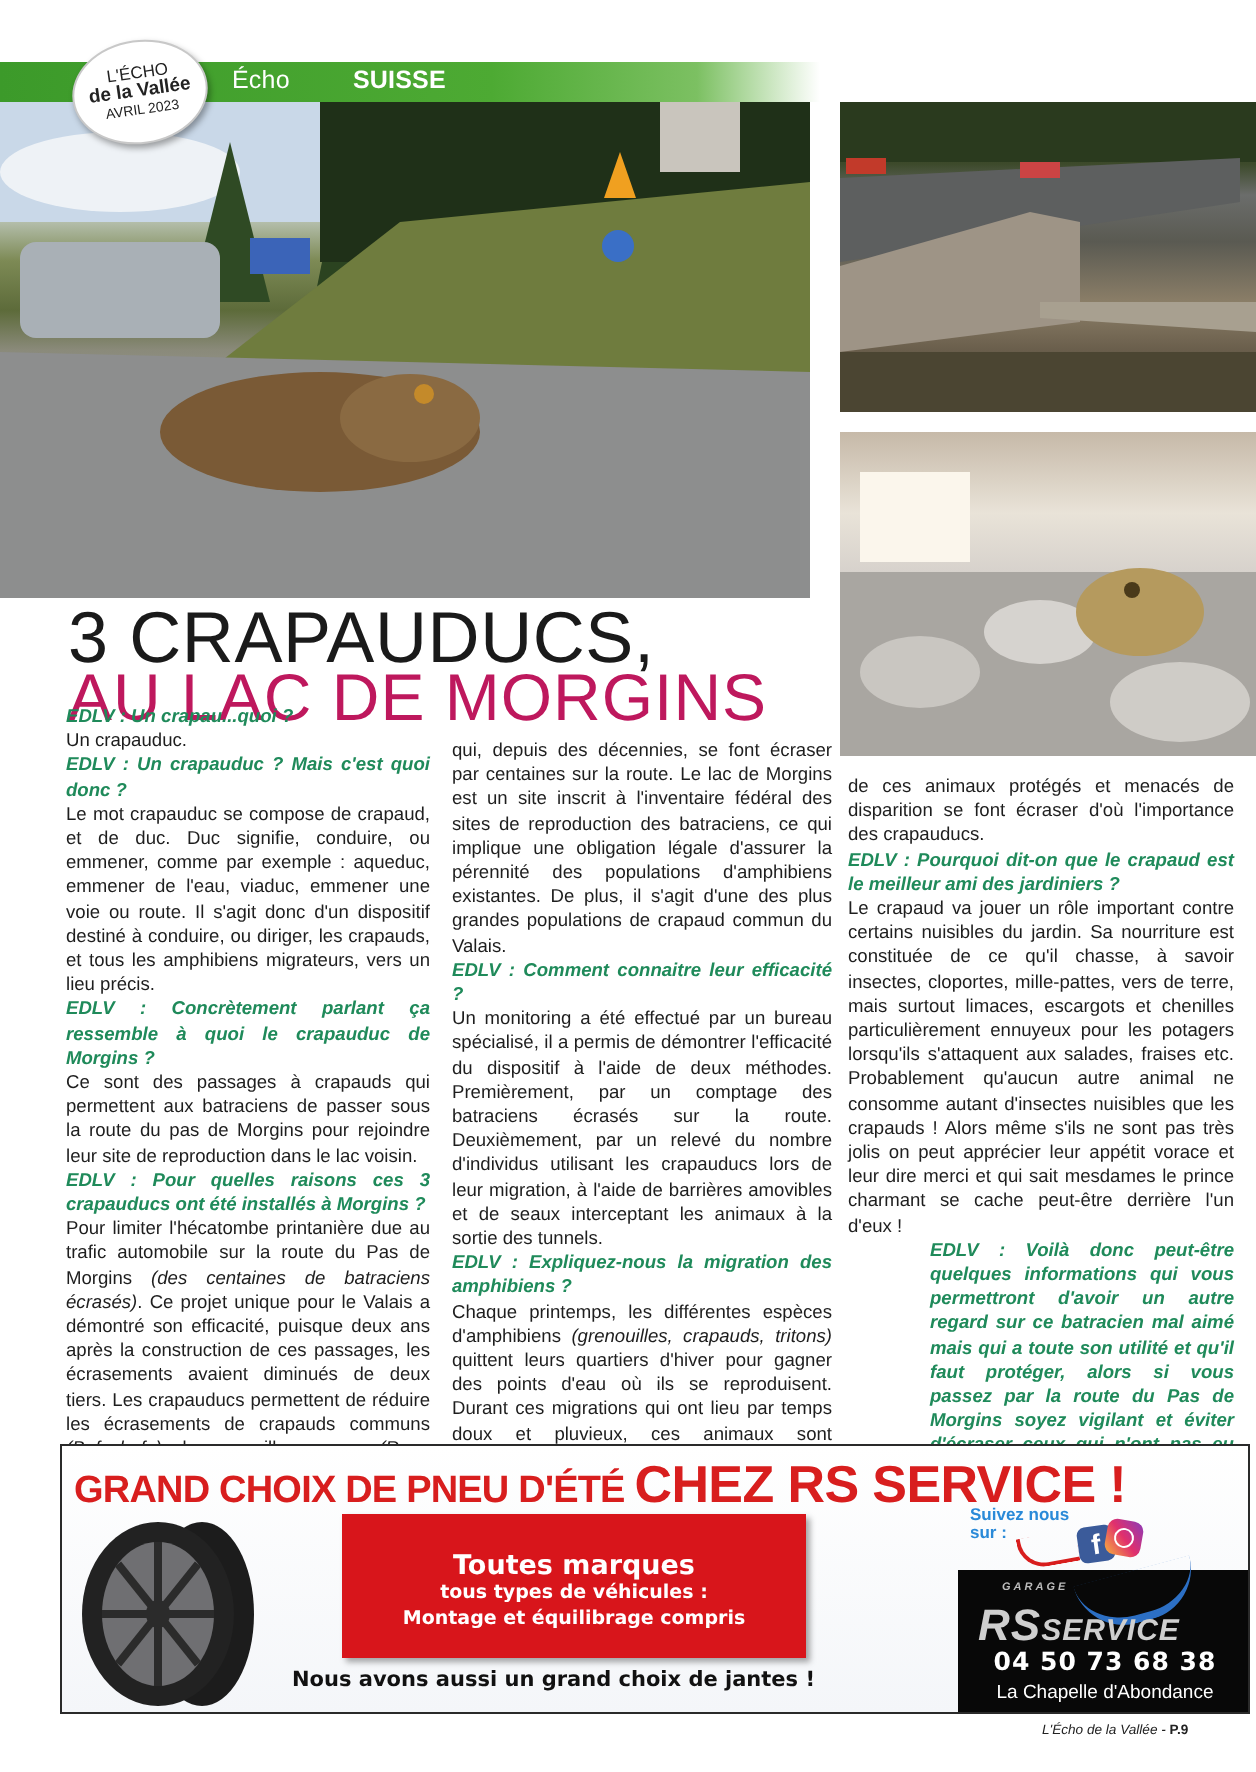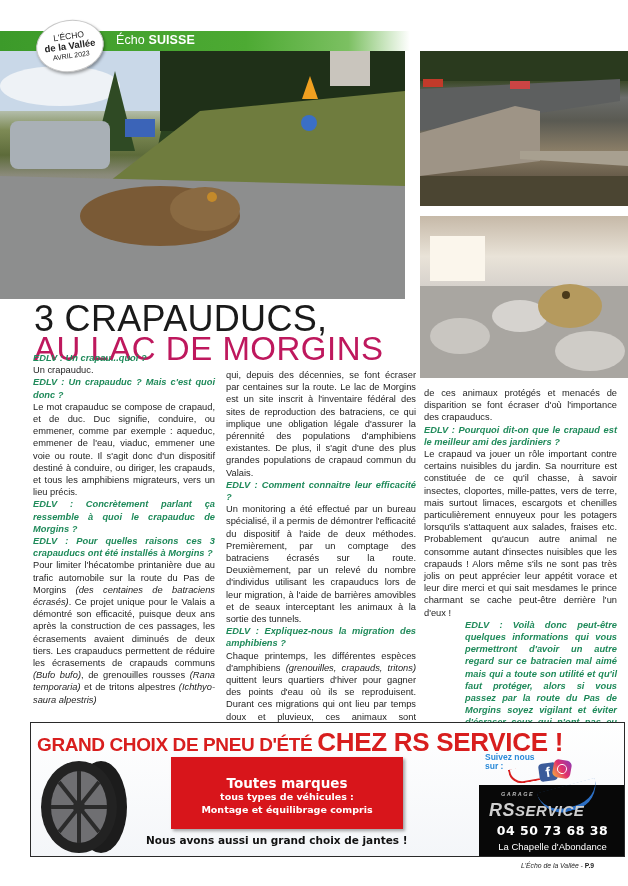--- a/index.html
+++ b/index.html
@@ -8,21 +8,21 @@
 
   
   .header-band {
     position: absolute; left: 0; top: 31px; width: 410px; height: 20px;
     background: linear-gradient(90deg, #3c9a2a 0%, #4daa33 60%, #7cc062 85%, #ffffff 100%);
   }
   .section-label {
     position: absolute; left: 116px; top: 33px; font-size: 12.5px; color: #ffffff;
     font-family: "Liberation Sans", sans-serif; letter-spacing: 0.1px;
   }
-  .section-label b { font-weight: bold; }
+  .section-label b { font-weight: bold; margin-left: 28px; }
   .logo-badge {
     position: absolute; left: 36px; top: 20px; width: 68px; height: 52px;
     background: #ffffff; border-radius: 50%; border: 1.5px solid #c8c8c8;
     box-shadow: 1px 2px 3px rgba(0,0,0,0.35);
     transform: rotate(-8deg);
     display: flex; flex-direction: column; align-items: center; justify-content: center;
     z-index: 5;
   }
   .logo-l1 { font-size: 8.5px; color: #222; line-height: 9px; font-family: "Liberation Sans", sans-serif; }
   .logo-l2 { font-size: 9.5px; font-weight: bold; color: #222; line-height: 10px; font-family: "Liberation Sans", sans-serif; }
@@ -66,21 +66,21 @@
   .follow { position: absolute; left: 454px; top: 30px; font-size: 8.5px; color: #2a8ad8; font-weight: bold; line-height: 9px; font-family: "Liberation Sans", sans-serif; }
   .social { position: absolute; left: 508px; top: 34px; }
   .fb { position: absolute; left: 0; top: 6px; width: 18px; height: 18px; border-radius: 4px; background: #3b5b9a; color: #fff; font-weight: bold; font-size: 14px; text-align: center; line-height: 19px; transform: rotate(-8deg); font-family: "Liberation Sans", sans-serif; }
   .ig { position: absolute; left: 14px; top: 3px; width: 18px; height: 18px; border-radius: 5px; background: linear-gradient(45deg, #f7b33c, #e1306c, #8a3ab9); transform: rotate(10deg); }
   .ig::after { content: ""; position: absolute; left: 4px; top: 4px; width: 8px; height: 8px; border: 1.5px solid #fff; border-radius: 50%; }
   .arrow { position: absolute; left: 478px; top: 44px; width: 30px; height: 16px; border-bottom: 2px solid #d81e1e; border-left: 2px solid #d81e1e; border-radius: 0 0 0 14px; transform: rotate(-10deg); }
   .garage { position: absolute; left: 448px; top: 62px; width: 147px; height: 73px; background: #080808; text-align: center; }
   .g-label { position: absolute; left: 22px; top: 6px; font-size: 5.5px; color: #bbb; letter-spacing: 1.5px; font-weight: bold; font-style: italic; font-family: "Liberation Sans", sans-serif; }
   .g-swoosh { position: absolute; left: 60px; top: 0px; width: 60px; height: 26px; border-bottom: 4px solid #2c6fc4; border-radius: 0 0 40px 40px; transform: rotate(-15deg); }
   .g-name { position: absolute; left: 10px; top: 15px; font-size: 15px; color: #cfcfcf; font-weight: bold; font-style: italic; letter-spacing: 0.5px; font-family: "Liberation Sans", sans-serif; white-space: nowrap; }
-  .g-name .rs { font-size: 18px; }
+  .g-name .rs { font-size: 22px; }
   .g-phone { position: absolute; left: 0; width: 100%; top: 38px; font-size: 12.5px; color: #fff; font-weight: bold; letter-spacing: 0.5px; font-family: "DejaVu Sans", sans-serif; }
   .g-city { position: absolute; left: 0; width: 100%; top: 56px; font-size: 9.5px; color: #fff; font-family: "Liberation Sans", sans-serif; }
 
   .footer { position: absolute; left: 521px; top: 862px; font-size: 6.8px; font-style: italic; color: #222; font-family: "Liberation Sans", sans-serif; }
   .footer b { font-style: normal; }
 </style>
 </head>
 <body>
 
 <div class="header-band"></div>
@@ -138,20 +138,21 @@
 
 <h1 class="title-line1">3 CRAPAUDUCS,</h1>
 <h1 class="title-line2">AU LAC DE MORGINS</h1>
 
 <div class="col col1">
   <span class="q">EDLV : Un crapau...quoi  ?</span>
   <span class="p">Un crapauduc.</span>
   <span class="q">EDLV : Un crapauduc ? Mais c'est quoi donc ?</span>
   <span class="p">Le mot crapauduc se compose de crapaud, et de duc. Duc signifie, conduire, ou emmener, comme par exemple : aqueduc, emmener de l'eau, viaduc, emmener une voie ou route. Il s'agit donc d'un dispositif destiné à conduire, ou diriger, les crapauds, et tous les amphibiens migrateurs, vers un lieu précis.</span>
   <span class="q">EDLV : Concrètement parlant ça ressemble à quoi le crapauduc de Morgins ?</span>
+  <span class="p">Ce sont des passages à crapauds qui permettent aux batraciens de passer sous la route du pas de Morgins pour rejoindre leur site de reproduction dans le lac voisin.</span>
   <span class="q">EDLV : Pour quelles raisons ces 3 crapauducs ont été installés à Morgins ?</span>
   <span class="p"><span>Pour limiter l'hécatombe printanière due au trafic automobile sur la route du Pas de Morgins </span><span class="i">(des centaines de batraciens écrasés)</span><span>. Ce projet unique pour le Valais a démontré son efficacité, puisque deux ans après la construction de ces passages, les écrasements avaient diminués de deux tiers. Les crapauducs permettent de réduire les écrasements de crapauds communs </span><span class="i">(Bufo bufo)</span><span>, de grenouilles rousses </span><span class="i">(Rana temporaria)</span><span> et de tritons alpestres </span><span class="i">(Ichthyo- saura alpestris)</span></span>
 </div>
 
 <div class="col col2">
   <span class="p">qui, depuis des décennies, se font écraser par centaines sur la route. Le lac de Morgins est un site inscrit à l'inventaire fédéral des sites de reproduction des batraciens, ce qui implique une obligation légale d'assurer la pérennité des populations d'amphibiens existantes. De plus, il s'agit d'une des plus grandes populations de crapaud commun du Valais.</span>
   <span class="q">EDLV : Comment connaitre leur efficacité ?</span>
   <span class="p">Un monitoring a été effectué par un bureau spécialisé, il a permis de démontrer l'efficacité du dispositif à l'aide de deux méthodes. Premièrement, par un comptage des batraciens écrasés sur la route. Deuxièmement, par un relevé du nombre d'individus utilisant les crapauducs lors de leur migration, à l'aide de barrières amovibles et de seaux interceptant les animaux à la sortie des tunnels.</span>
   <span class="q">EDLV : Expliquez-nous la migration des amphibiens ?</span>
   <span class="p"><span>Chaque printemps, les différentes espèces d'amphibiens </span><span class="i">(grenouilles, crapauds, tritons)</span><span> quittent leurs quartiers d'hiver pour gagner des points d'eau où ils se reproduisent. Durant ces migrations qui ont lieu par temps doux et pluvieux, ces animaux sont confrontés à de multiples obstacles dont les routes et les chemins. C'est là qu'un grand nombre</span></span>

